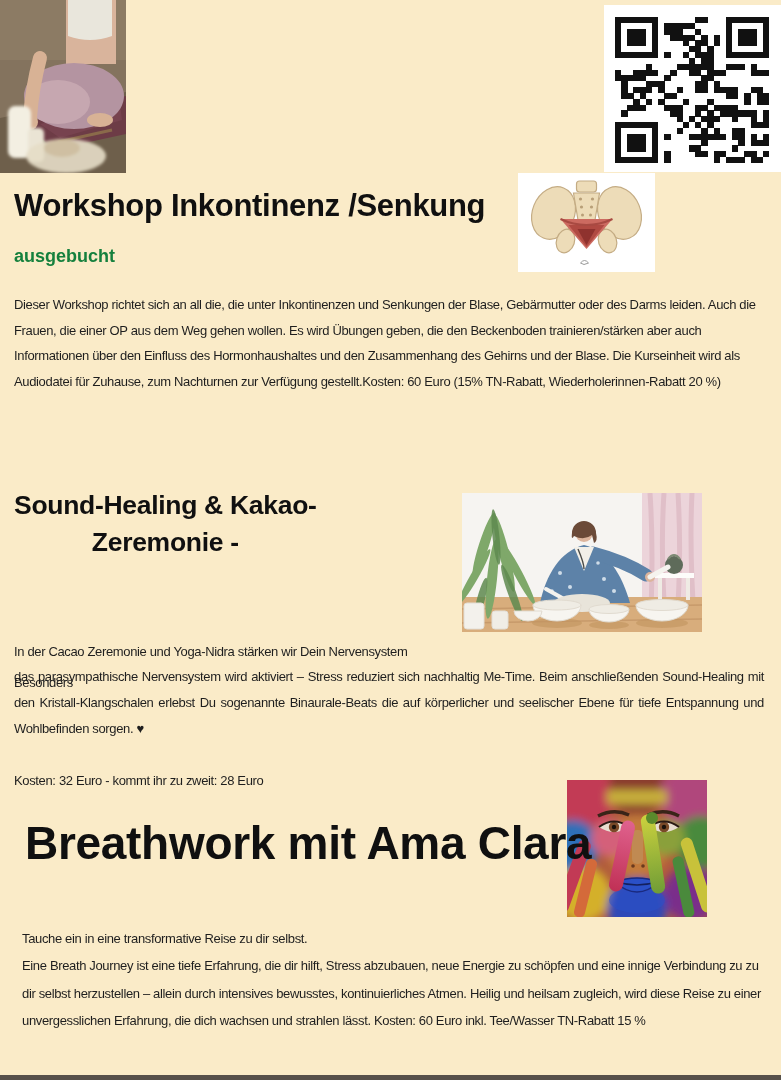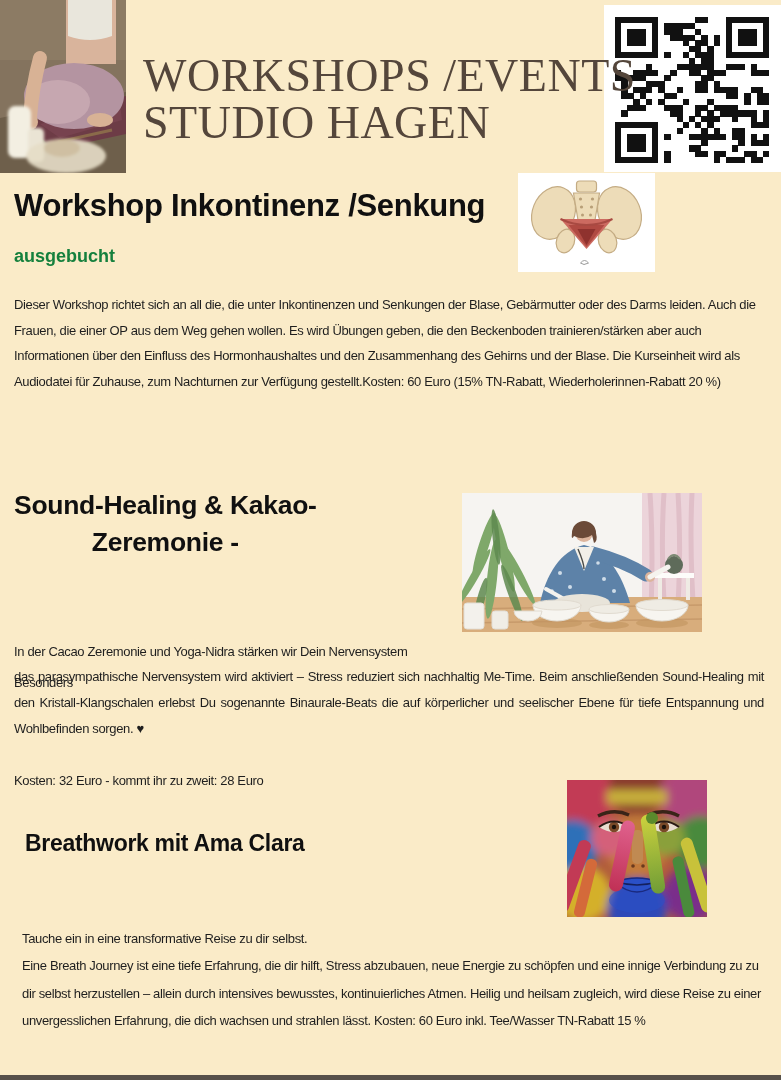--- a/index.html
+++ b/index.html
@@ -27,21 +27,21 @@
   .s1-status{left:14px;top:246px;font-size:18px;font-weight:700;color:#15803d;}
   .pelvis-box{left:518px;top:173px;width:137px;height:99px;background:#ffffff;}
   .body-text{font-size:13px;line-height:25.7px;letter-spacing:-.35px;color:#1e1e1e;}
   .s1-body{left:14px;top:292px;width:752px;}
   .s2-heading{left:14px;top:487px;font-size:26.5px;line-height:36.5px;text-align:center;}
   .sound-photo{left:462px;top:493px;width:240px;height:139px;}
   .s2-lead{left:14px;top:612px;width:440px;line-height:31px;margin-top:24px;}
   .s2-body{left:14px;top:664px;width:750px;text-align:justify;line-height:26px;}
   .s2-price{left:14px;top:768px;width:750px;line-height:26px;}
   .face-photo{left:567px;top:780px;width:140px;height:137px;}
-  .s3-heading{left:25px;top:821px;font-size:23px;line-height:45px;}
+  .s3-heading{left:25px;top:821px;font-size:46px;line-height:45px;}
   .s3-heading .line2{text-indent:8px;}
   .s3-lead{left:22px;top:925px;width:560px;line-height:27px;}
   .s3-body{left:22px;top:952px;width:745px;line-height:27.5px;}
   .footer-strip{left:0;bottom:0;width:781px;height:5px;background:var(--footer_strip,#57504A);}
 </style>
 </head>
 <body>
 
 <div class="canvas" style="--background: #FAEBC8; --title: #54463B; --text: #1E1E1E; --heading: #101010; --footer_strip: #57504A;">
 
@@ -67,24 +67,20 @@
         <ellipse cx="62" cy="148" rx="18" ry="9" fill="#cdbd9e" opacity="0.9"></ellipse>
       </g>
       <defs>
           <filter id="softblur">
             <feGaussianBlur stdDeviation="1.6"></feGaussianBlur>
           </filter>
         </defs>
     </svg>
   </div>
 
-  <div class="abs main-title">
-    <div>WORKSHOPS /EVENTS</div>
-    <div>STUDIO HAGEN</div>
-  </div>
 
   <div class="abs qr-box">
     <svg id="qr-svg" viewBox="0 0 25 25" preserveAspectRatio="none" fill="#111111" shape-rendering="crispEdges">
         <rect x="0" y="0" width="1.04" height="1.04"></rect>
         <rect x="1" y="0" width="1.04" height="1.04"></rect>
         <rect x="2" y="0" width="1.04" height="1.04"></rect>
         <rect x="3" y="0" width="1.04" height="1.04"></rect>
         <rect x="4" y="0" width="1.04" height="1.04"></rect>
         <rect x="5" y="0" width="1.04" height="1.04"></rect>
         <rect x="6" y="0" width="1.04" height="1.04"></rect>

